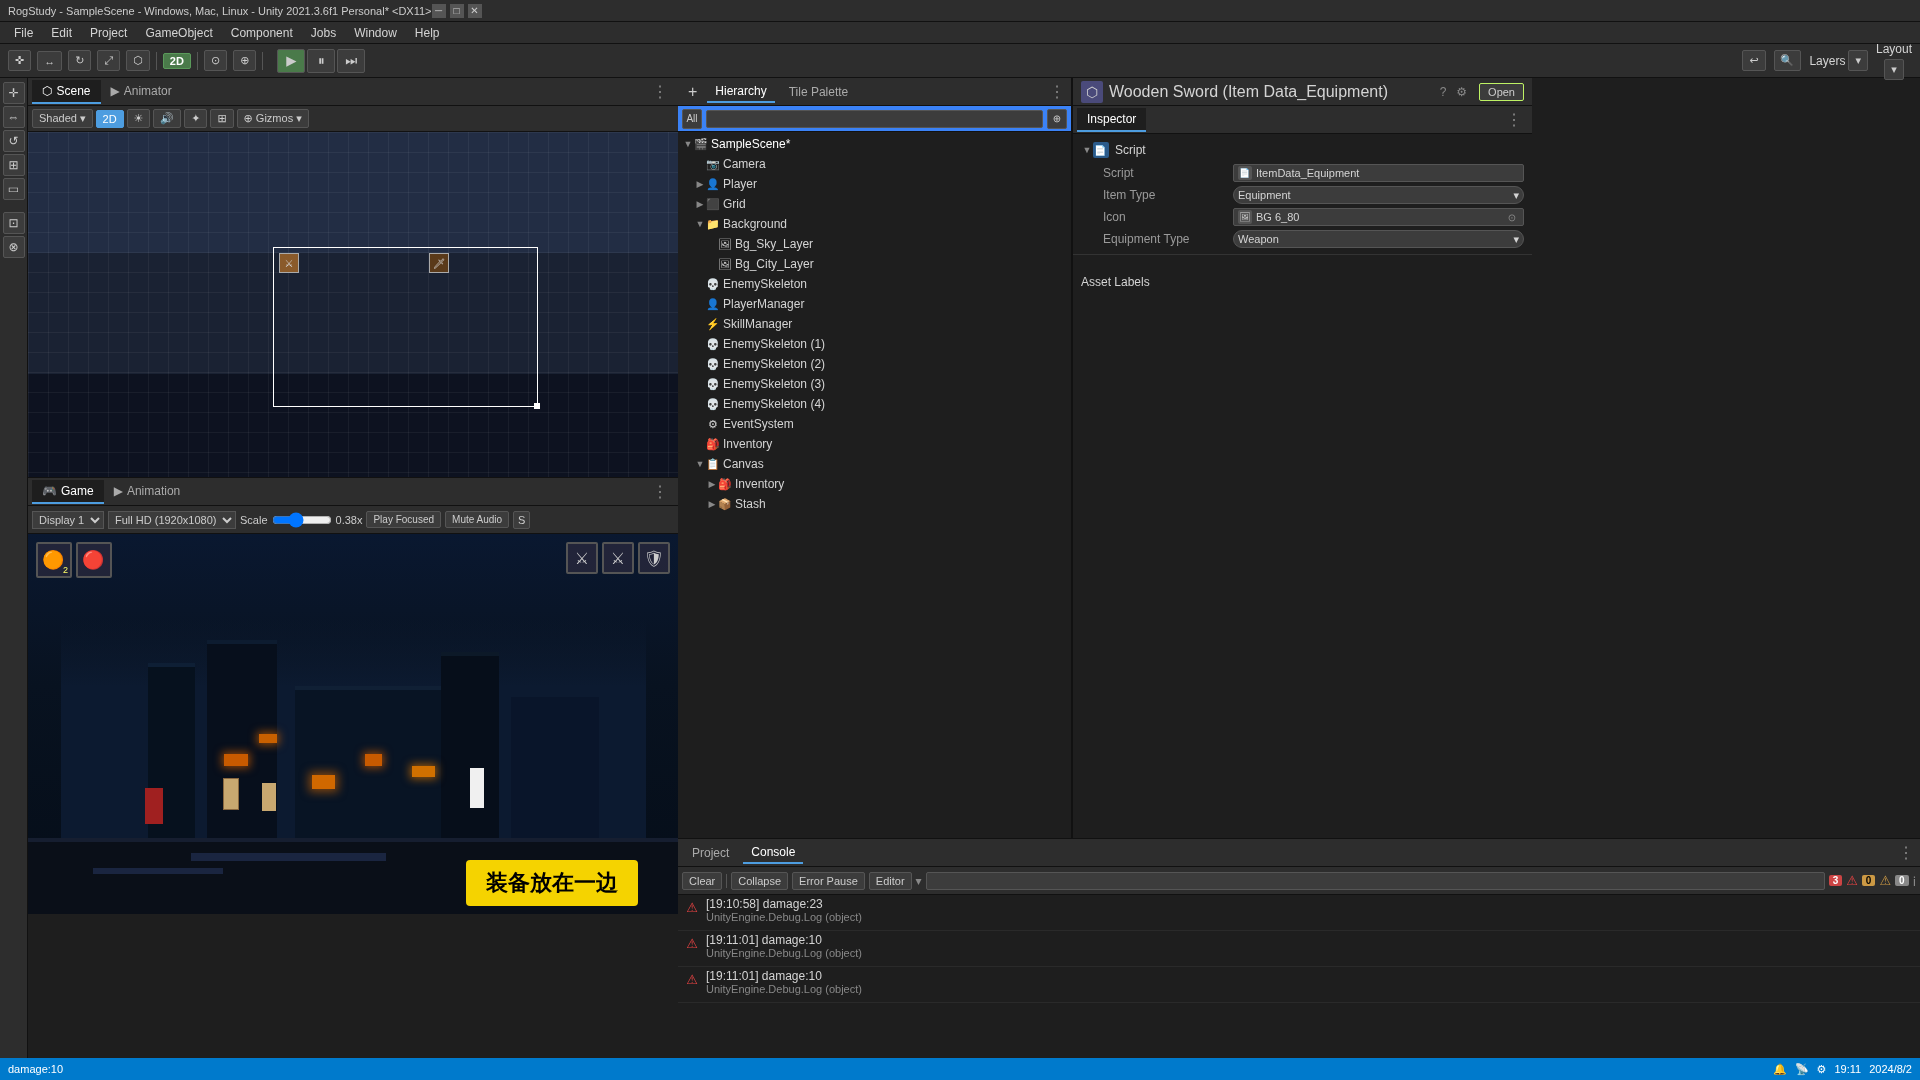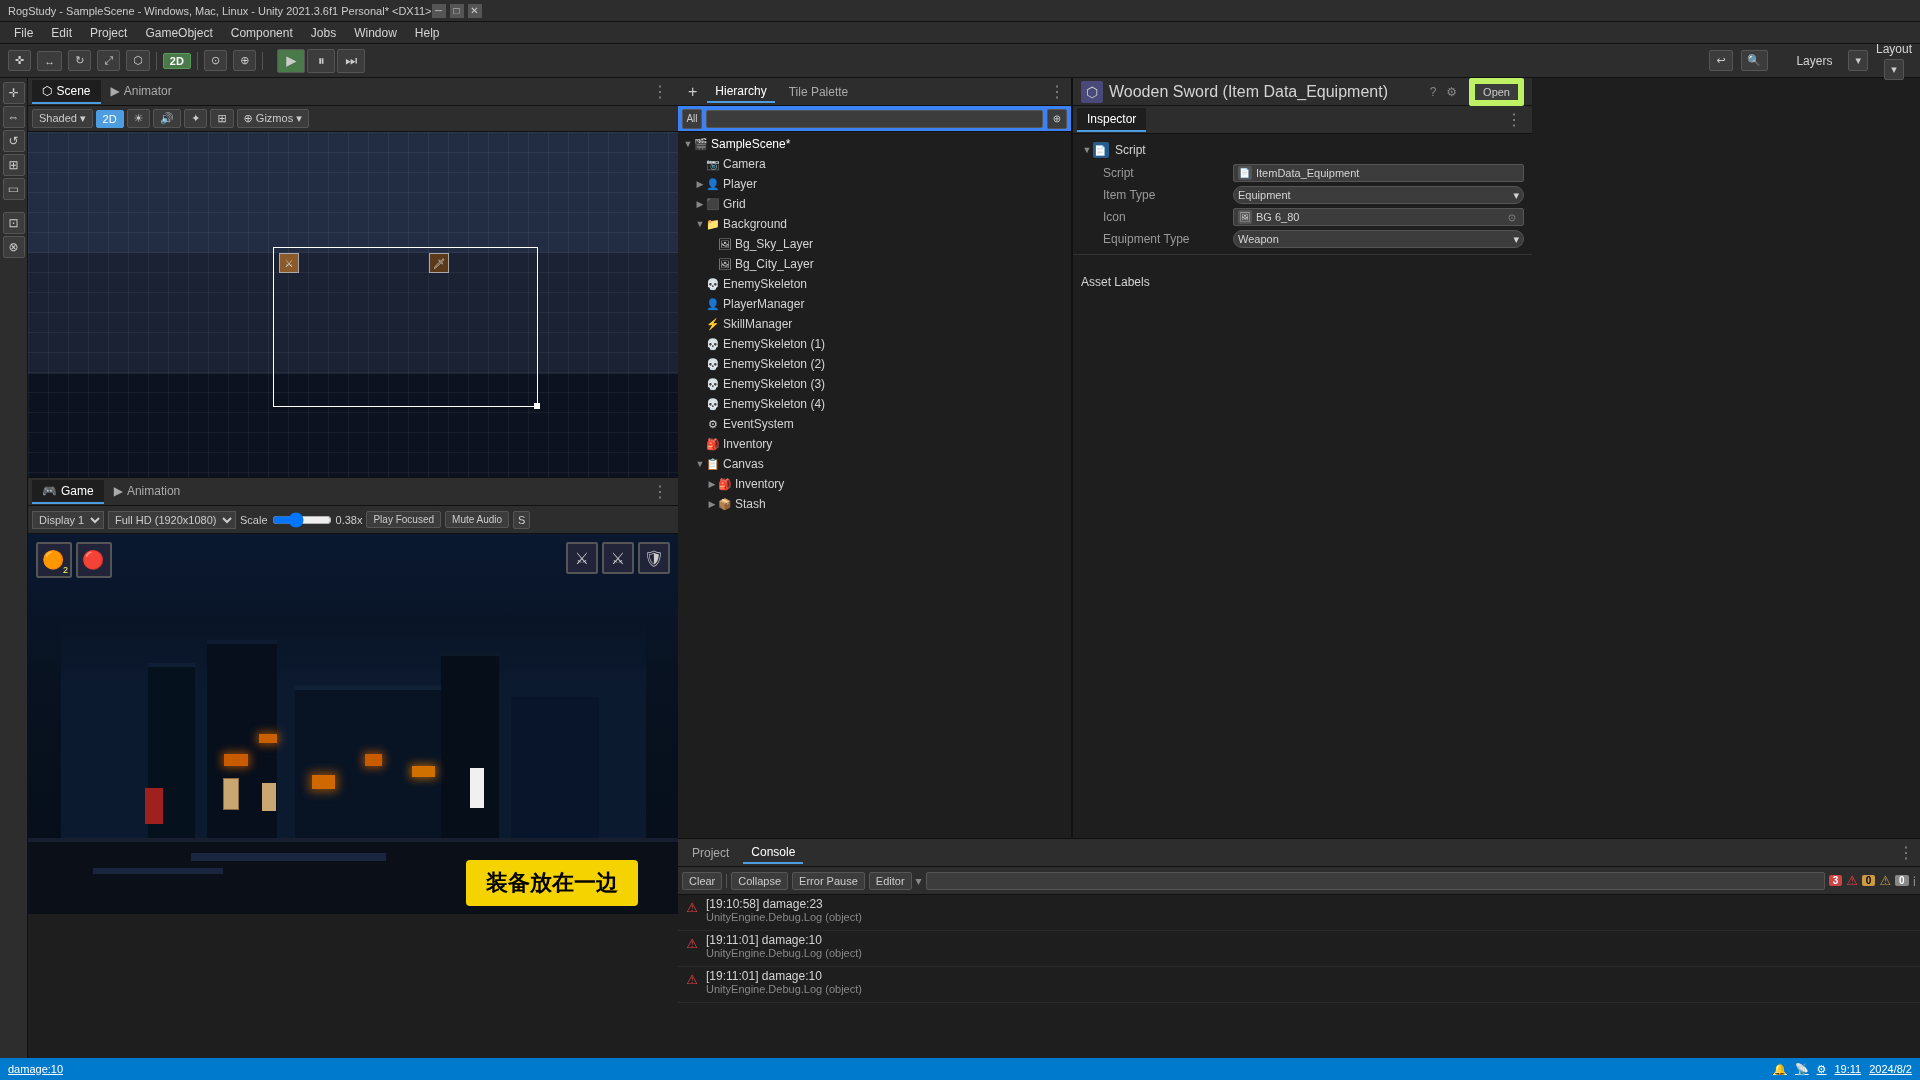--- a/index.html
+++ b/index.html
@@ -242,21 +242,20 @@
     
     #status-bar-bottom {
       height: 22px;
       background: #007acc;
       display: flex;
       align-items: center;
       padding: 0 8px;
       gap: 8px;
       font-size: 11px;
       color: #fff;
-      text-decoration: underline;
     }
 
     
     #hierarchy-panel {
       flex: 0 0 394px;
       background: #1e1e1e;
       border-right: 1px solid #111;
       display: flex;
       flex-direction: column;
     }
@@ -364,21 +363,21 @@
       font-size: 14px;
       flex-shrink: 0;
     }
     .inspector-title {
       font-size: 16px;
       color: #d4d4d4;
       flex: 1;
     }
     .open-btn {
       background: #3c3c3c;
-      border: 6px solid #bef264;
+      border: 1px solid #bef264;
       color: #ccc;
       padding: 2px 8px;
       font-size: 11px;
       cursor: pointer;
       border-radius: 2px;
     }
     
     .component-block {
       border-bottom: 1px solid #333;
       padding: 4px 0;
@@ -686,21 +685,21 @@
 
     <div style="display:flex; gap:2px; margin: 0 8px;">
       <button class="play-btn active">▶</button>
       <button class="play-btn">⏸</button>
       <button class="play-btn">⏭</button>
     </div>
 
     <div class="layers-label" style="margin-left: auto; display:flex; align-items:center; gap:8px;">
       <button class="toolbar-btn">↩</button>
       <button class="toolbar-btn">🔍</button>
-      <div style="display:flex; align-items:center; gap:16px;margin-left:20px;">
+      <div style="display:flex; align-items:center; gap:3px;">
         <span>Layers</span>
         <button class="toolbar-btn">▾</button>
       </div>
       <div style="display:flex; align-items:center; gap:3px;flex-direction:column;">
         <span>Layout</span>
         <button class="toolbar-btn">▾</button>
       </div>
     </div>
   </div>
 

